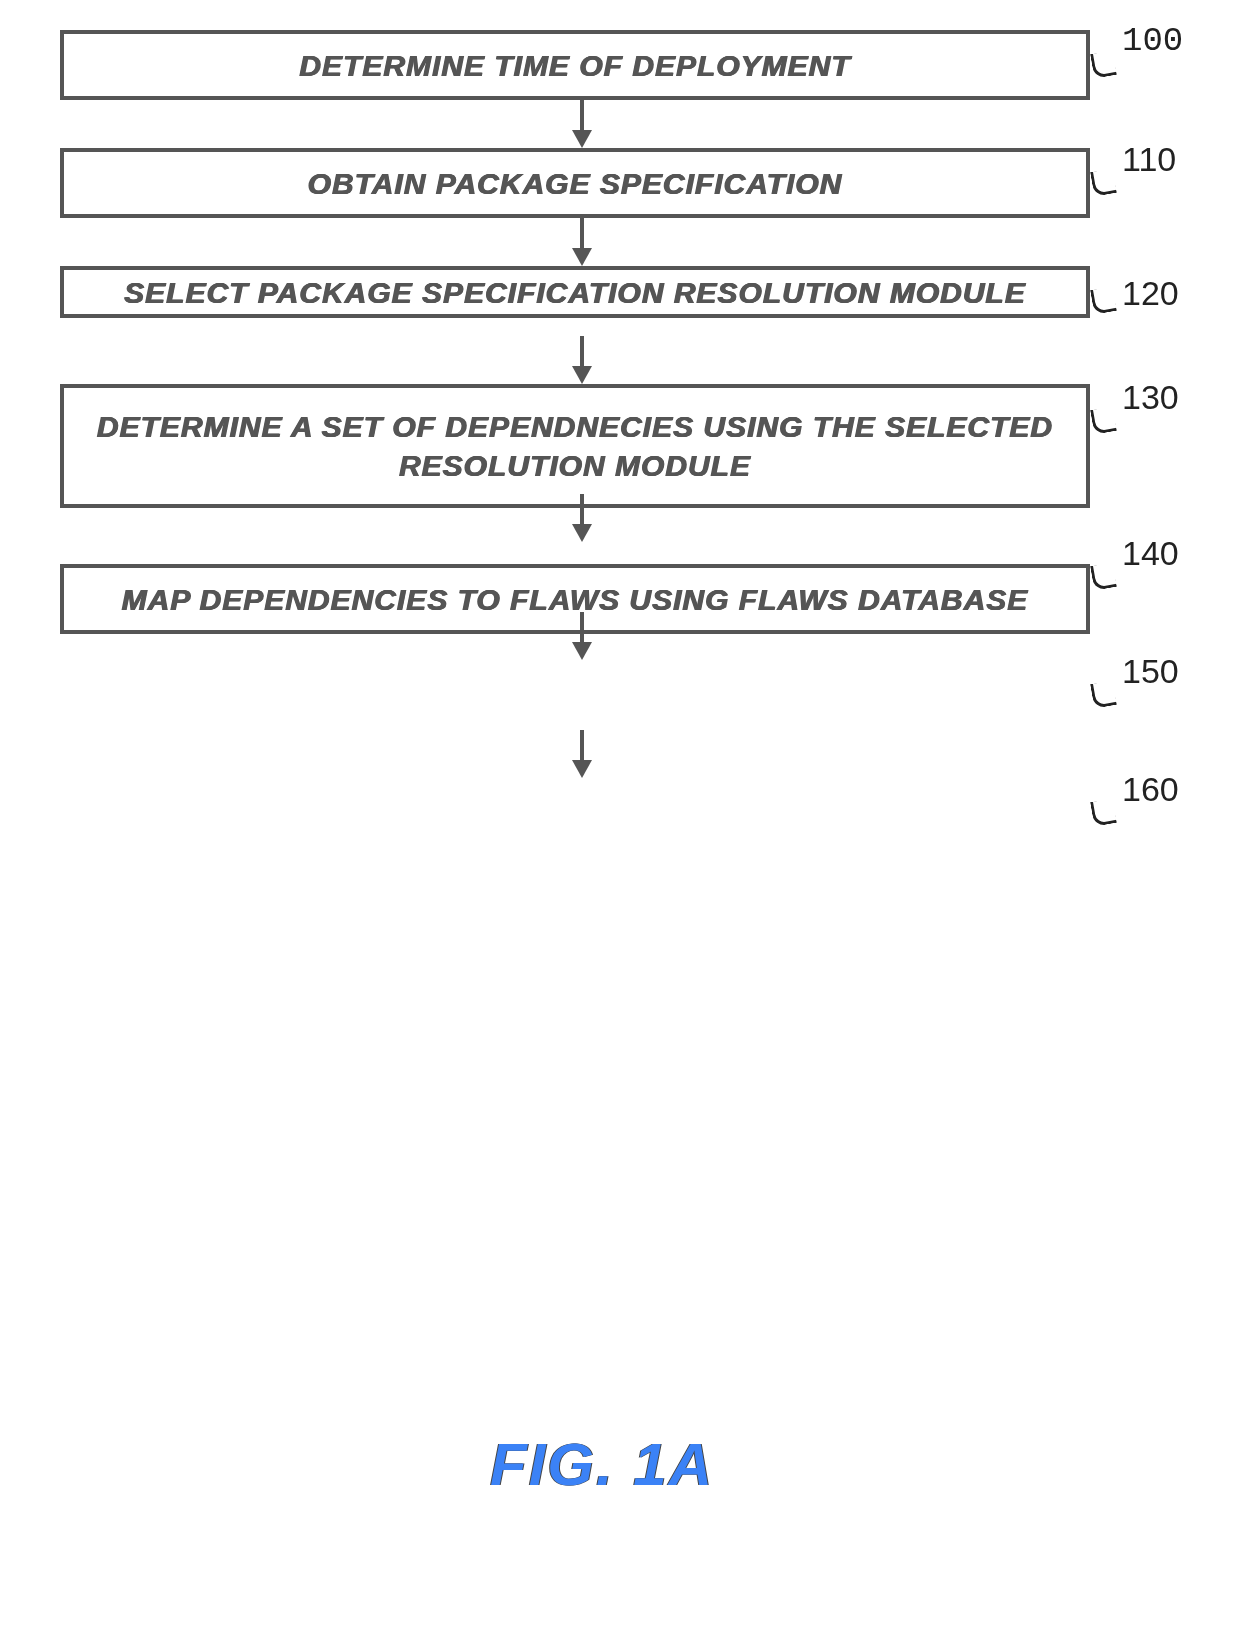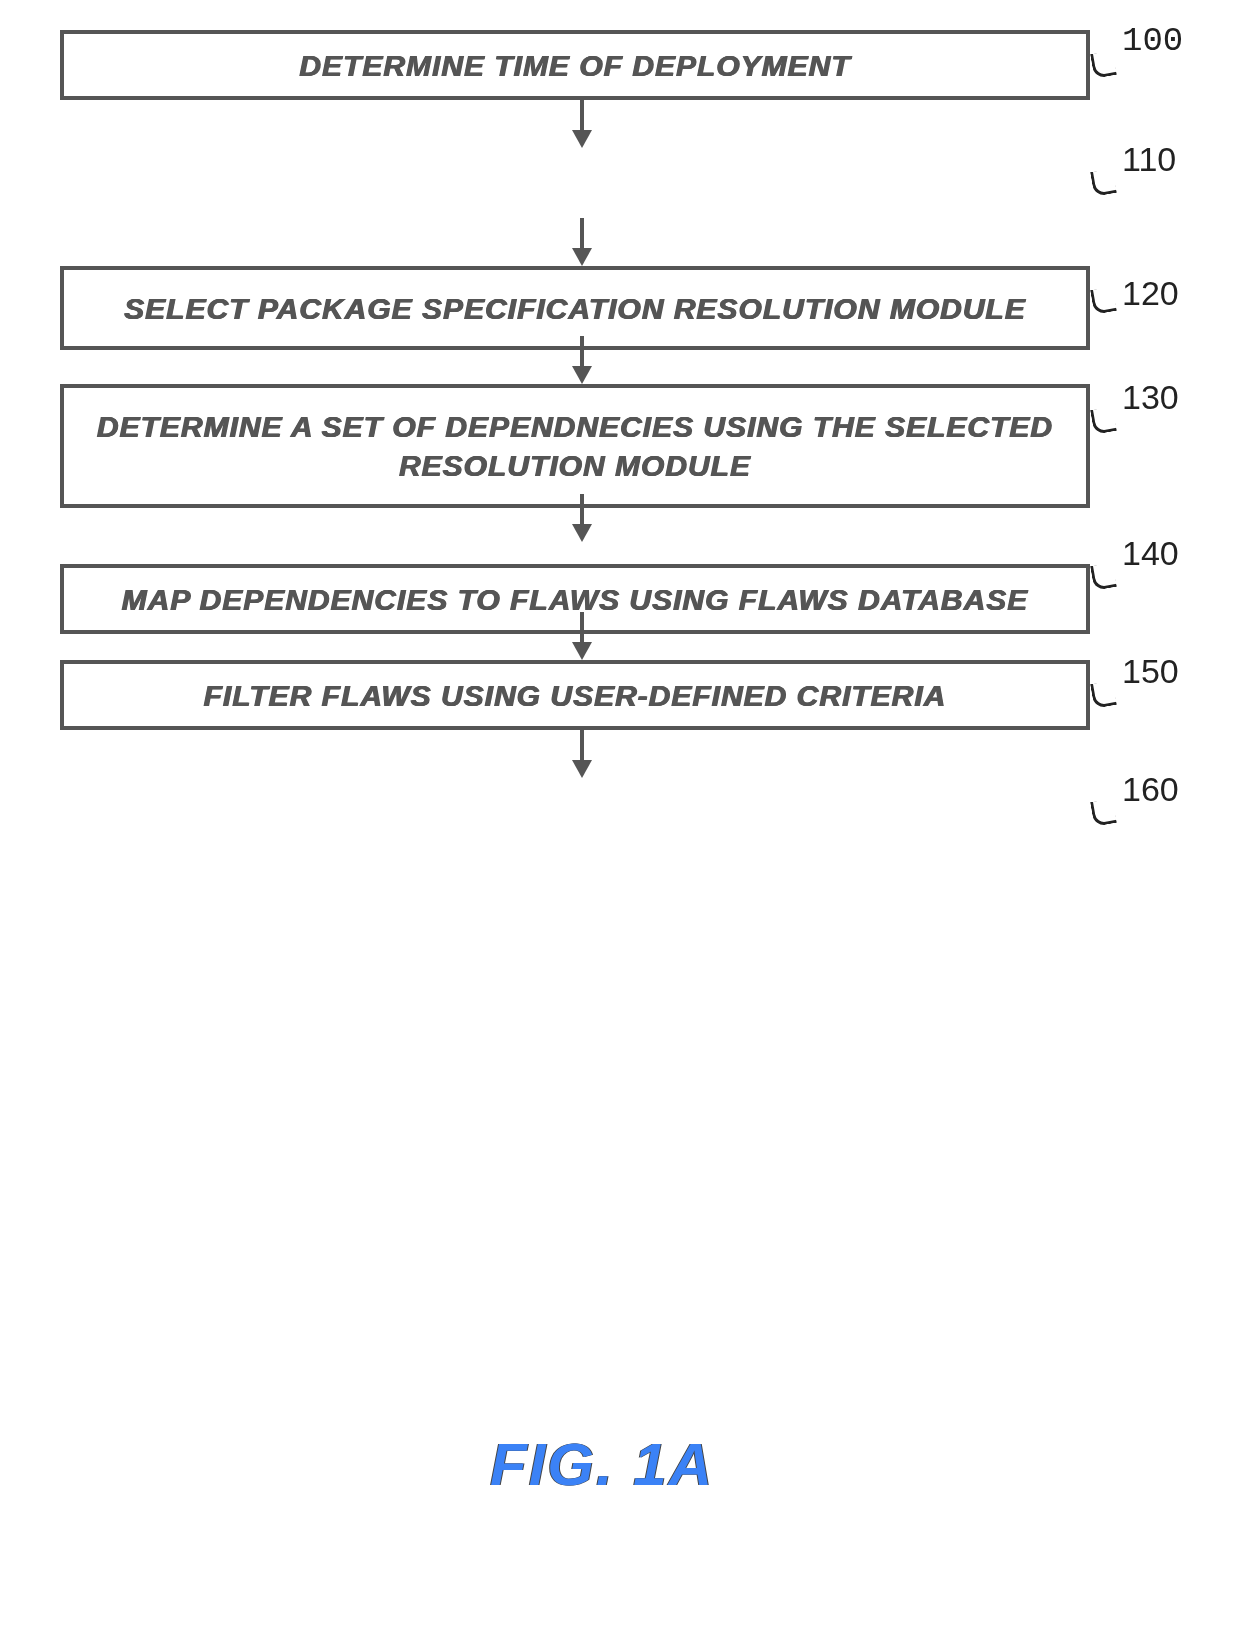--- a/index.html
+++ b/index.html
@@ -84,31 +84,31 @@
   }
 </style>
 </head>
 <body>
 
 <div class="canvas">
 
   <div class="step" style="top:30px;height:70px;">
     <span class="step-label">DETERMINE TIME OF DEPLOYMENT</span>
   </div>
-  <div class="step" style="top:266px;height:84px;">
+  <div class="step" style="top:148px;height:70px;">
+    <span class="step-label">OBTAIN PACKAGE SPECIFICATION</span>
+  </div>
+  <div class="step" style="top:266px;height:52px;">
     <span class="step-label">SELECT PACKAGE SPECIFICATION RESOLUTION MODULE</span>
   </div>
   <div class="step" style="top:384px;height:124px;">
     <span class="step-label">DETERMINE A SET OF DEPENDNECIES USING THE SELECTED RESOLUTION MODULE</span>
   </div>
   <div class="step" style="top:564px;height:70px;">
     <span class="step-label">MAP DEPENDENCIES TO FLAWS USING FLAWS DATABASE</span>
-  </div>
-  <div class="step" style="top:660px;height:70px;">
-    <span class="step-label">FILTER FLAWS USING USER-DEFINED CRITERIA</span>
   </div>
 
   <div class="tick" style="left:1092px;top:52px;"></div>
   <span class="ref" style="left:1122px;top:22px;font-family:Liberation Mono, monospace;">100</span>
 
   <div class="tick" style="left:1092px;top:170px;"></div>
   <span class="ref" style="left:1122px;top:140px;">110</span>
 
   <div class="tick" style="left:1092px;top:288px;"></div>
   <span class="ref" style="left:1122px;top:274px;">120</span>

